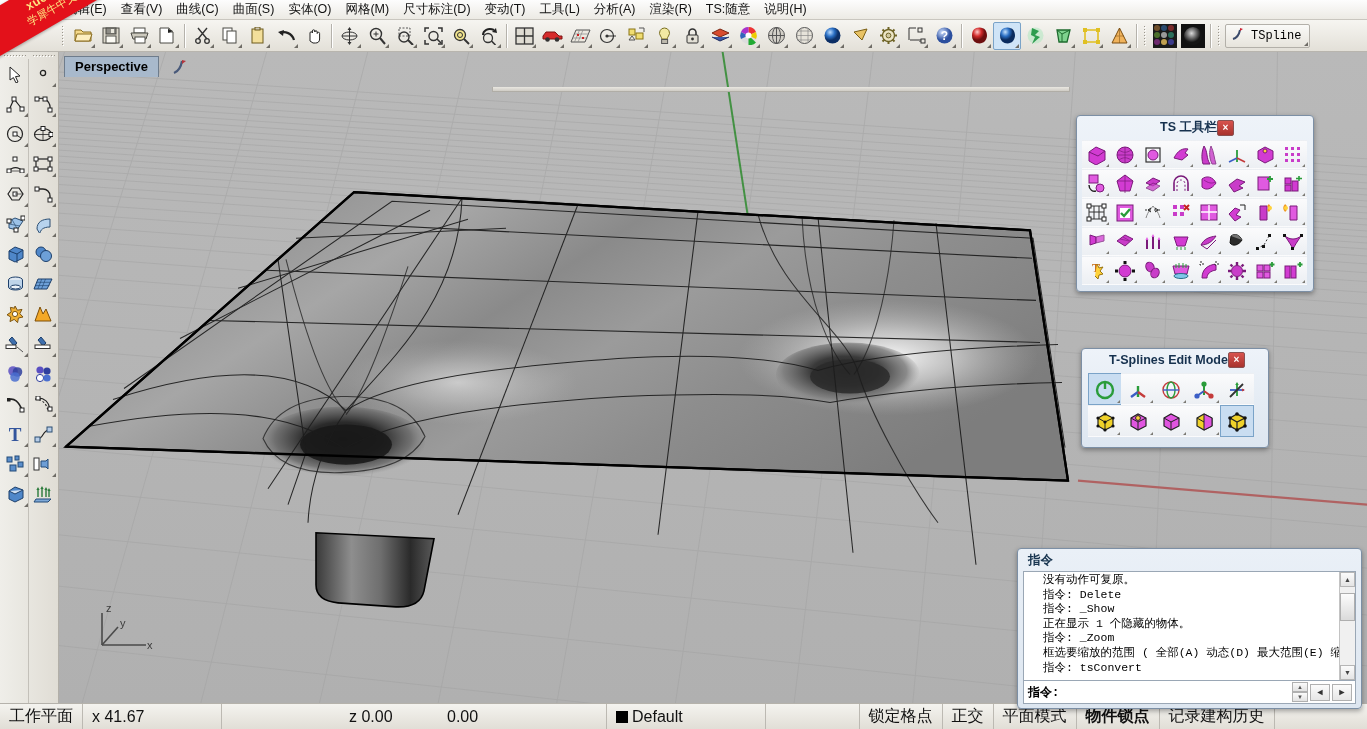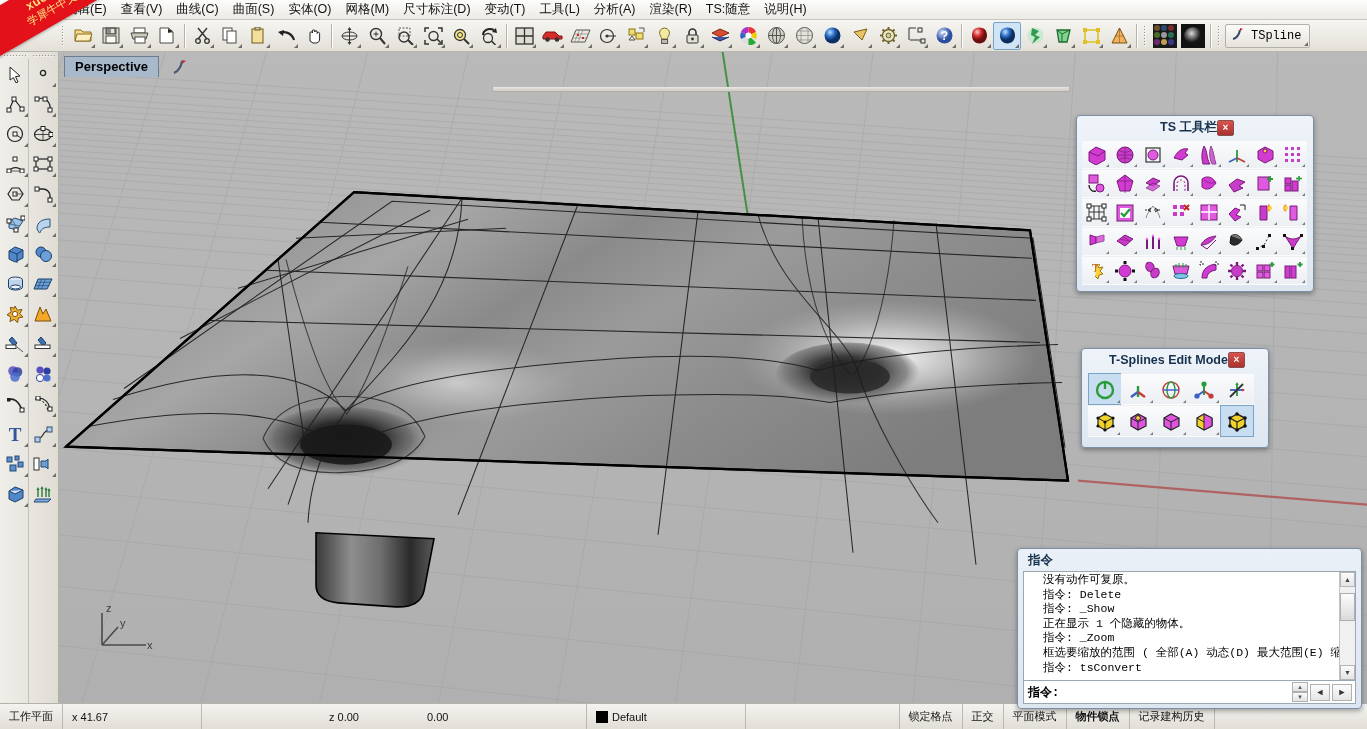--- a/index.html
+++ b/index.html
@@ -124,21 +124,21 @@
   .cmd-input{flex:1;border:none;outline:none;font-family:"Liberation Mono",monospace;font-size:12px;background:transparent;}
   .cmd-ctrls{display:flex;align-items:center;padding-right:3px;gap:2px;}
   .spin{display:flex;flex-direction:column;}
   .spin i{width:14px;height:8px;background:linear-gradient(#fbfbfb,#e2e2e2);
     border:1px solid #b0b0b0;display:flex;align-items:center;justify-content:center;font-size:6px;color:#555;font-style:normal;}
   .navb{width:18px;height:15px;background:linear-gradient(#fbfbfb,#e6e6e6);border:1px solid #b0b0b0;
     display:flex;align-items:center;justify-content:center;font-size:9px;color:#333;cursor:default;}
 
   
   .statusbar{height:25px;background:linear-gradient(#f4f3ef,#e1ded6);
-    border-top:1px solid #b5b2ab;display:flex;align-items:center;font-size:11px;color:#111;z-index:5;}
+    border-top:1px solid #b5b2ab;display:flex;align-items:center;font-size:16px;color:#111;z-index:5;}
   .st-cell{padding:0 9px;height:100%;display:flex;align-items:center;
     border-right:1px solid #bcb9b2;white-space:nowrap;cursor:default;}
   .st-cell.bold{font-weight:bold;}
   .st-swatch{width:10px;height:10px;background:#000;display:inline-block;margin-right:4px;border:1px solid #000;}
   .st-flex{flex:1;border-right:1px solid #bcb9b2;height:100%;}
 
   
   .watermark{position:absolute;left:-42px;top:-22px;width:190px;height:44px;
     background:#e3111a;transform:rotate(-30deg);z-index:30;
     display:flex;flex-direction:column;align-items:center;justify-content:center;

